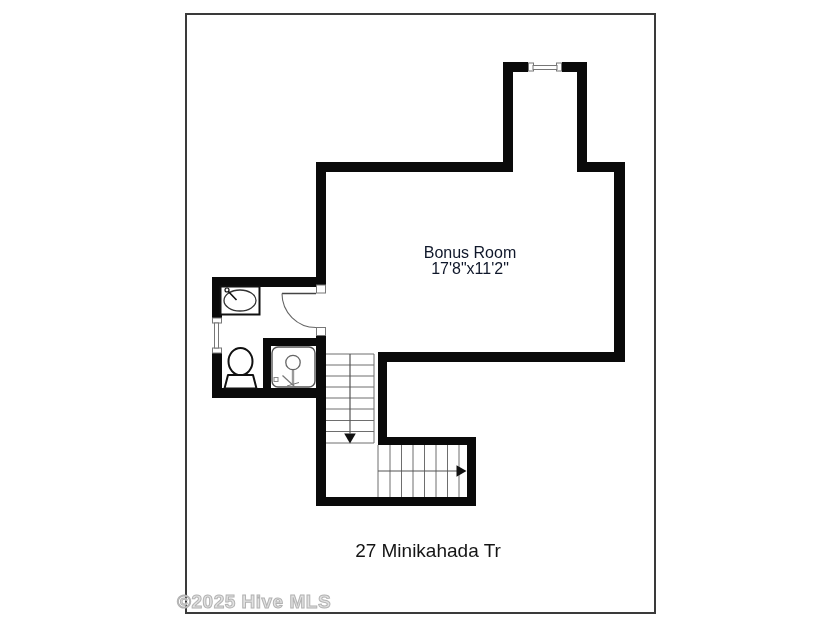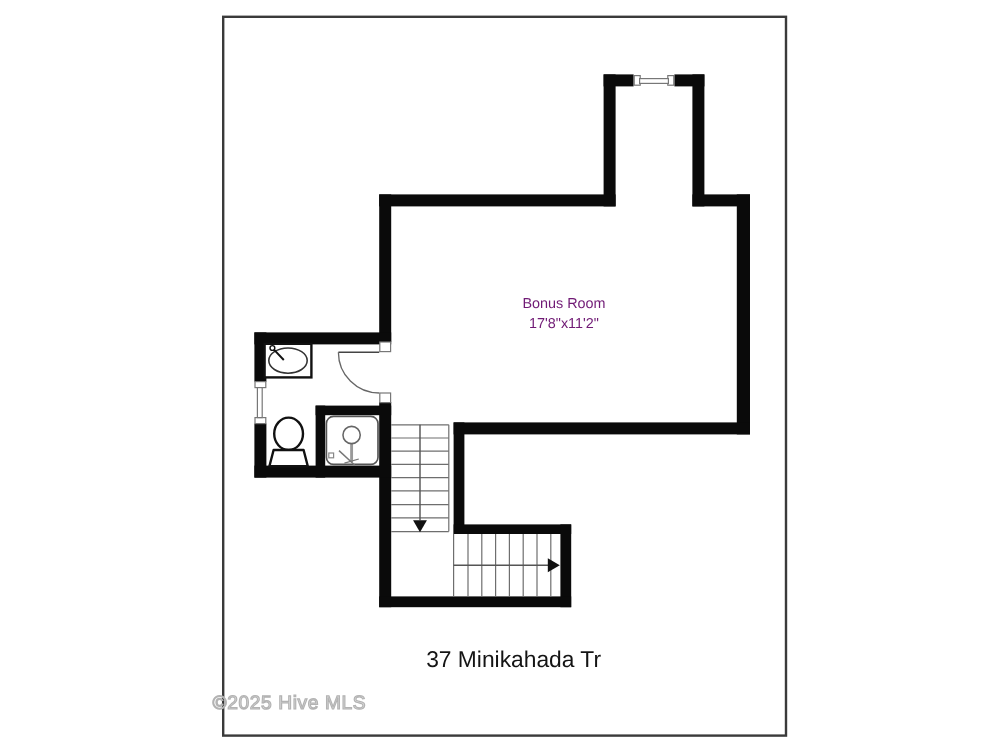--- a/index.html
+++ b/index.html
@@ -7,30 +7,30 @@
     position:relative; width:840px; height:630px; background:#ffffff;
     font-family:"Liberation Sans", sans-serif; overflow:hidden;
   }
   .plan-border {
     position:absolute; left:185px; top:13px; width:467px; height:597px;
     border:2px solid #3a3a3a; background:#ffffff; z-index:1;
   }
   .plan-svg { position:absolute; left:0; top:0; z-index:2; }
   .room-text {
     position:absolute; left:370px; top:245px; width:200px; z-index:3;
-    text-align:center; font-size:12px; line-height:16px; color:#701a75;
+    text-align:center; font-size:16px; line-height:16px; color:#0f172a;
   }
   .footer-text {
     position:absolute; left:288px; top:539px; width:280px; z-index:3;
     text-align:center; font-size:19px; line-height:23.5px; color:#141414;
   }
   .watermark {
-    position:absolute; left:177px; top:578px; z-index:4;
-    font-size:16px; letter-spacing:0.5px;
-    color:#e2e2e2; -webkit-text-stroke:1px #b3b3b3;
+    position:absolute; left:177px; top:591px; z-index:4;
+    font-size:19px; letter-spacing:0.5px;
+    color:#e2e2e2;font-weight:bold; -webkit-text-stroke:1px #b3b3b3;
   }
 </style>
 </head>
 <body>
 
 <div class="canvas">
 
   <div class="plan-border"></div>
 
   <svg class="plan-svg" width="840" height="630" viewBox="0 0 840 630">
@@ -125,18 +125,18 @@
     <line x1="378" y1="471" x2="457" y2="471" stroke="#555555" stroke-width="1.2"></line>
     <polygon points="466.5,471 456.5,465.2 456.5,476.8" fill="#111111"></polygon>
   </svg>
 
   <div class="room-text">
     <div>Bonus Room</div>
     <div>17'8"x11'2"</div>
   </div>
 
   <div class="footer-text">
-    <div>37 Minikahada Tr</div>
+    <div>27 Minikahada Tr</div>
   </div>
 
   <div class="watermark">©2025 Hive MLS</div>
 
 </div>
 
 </body></html>

